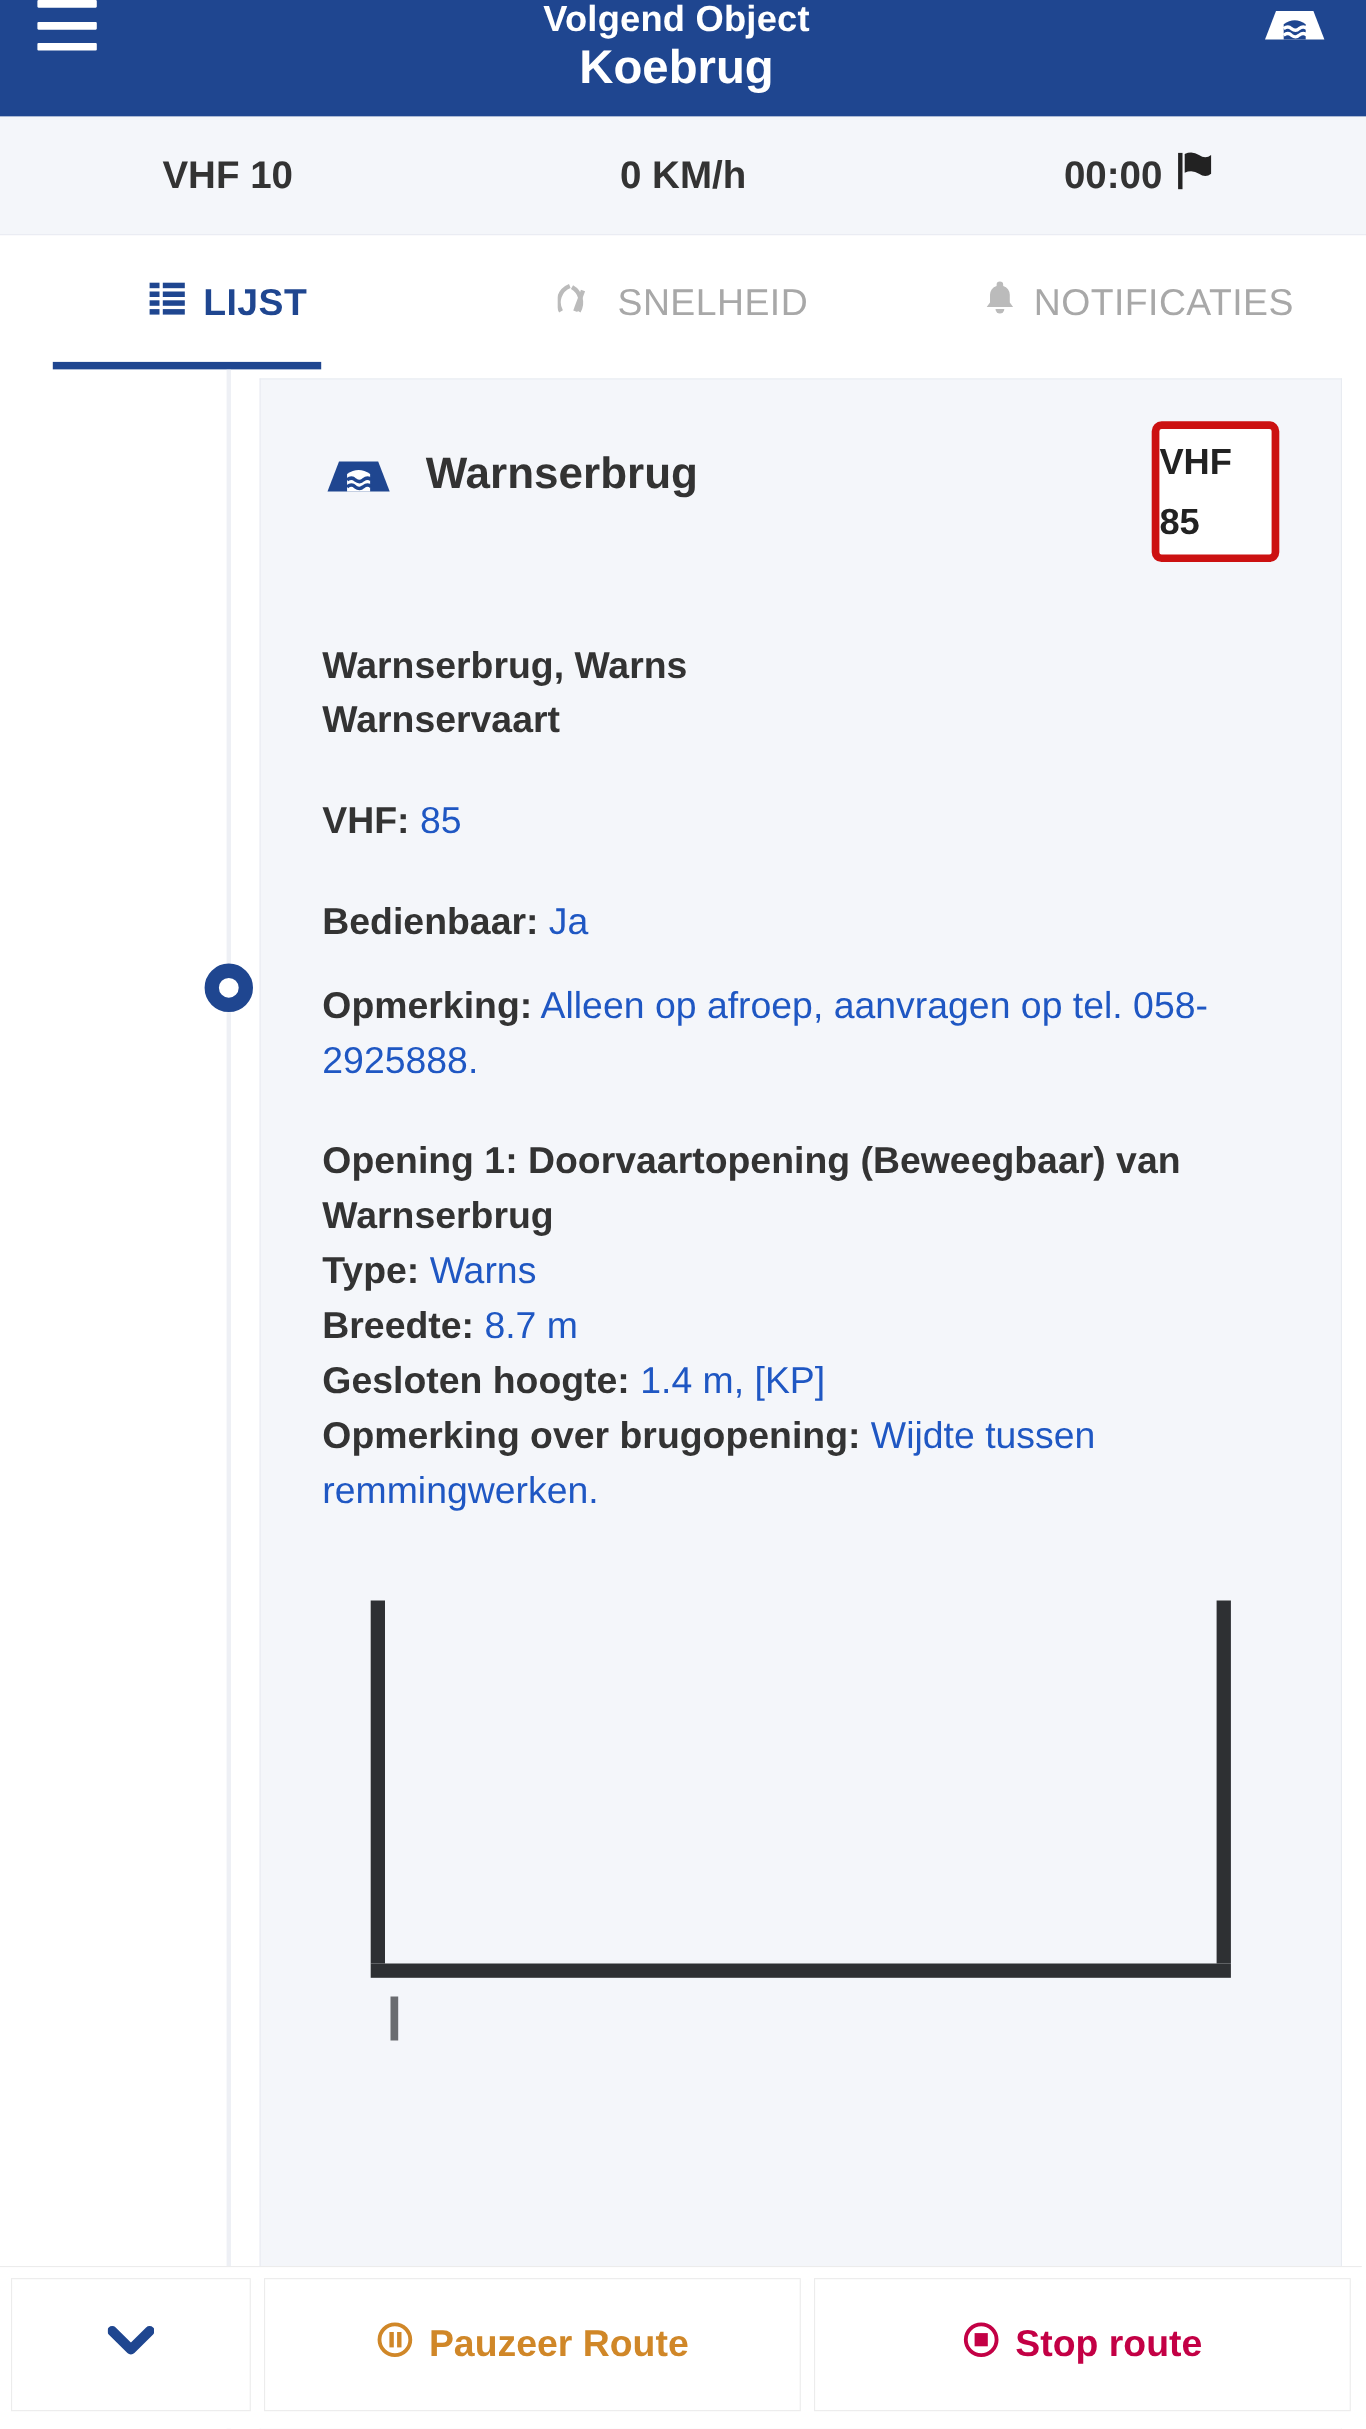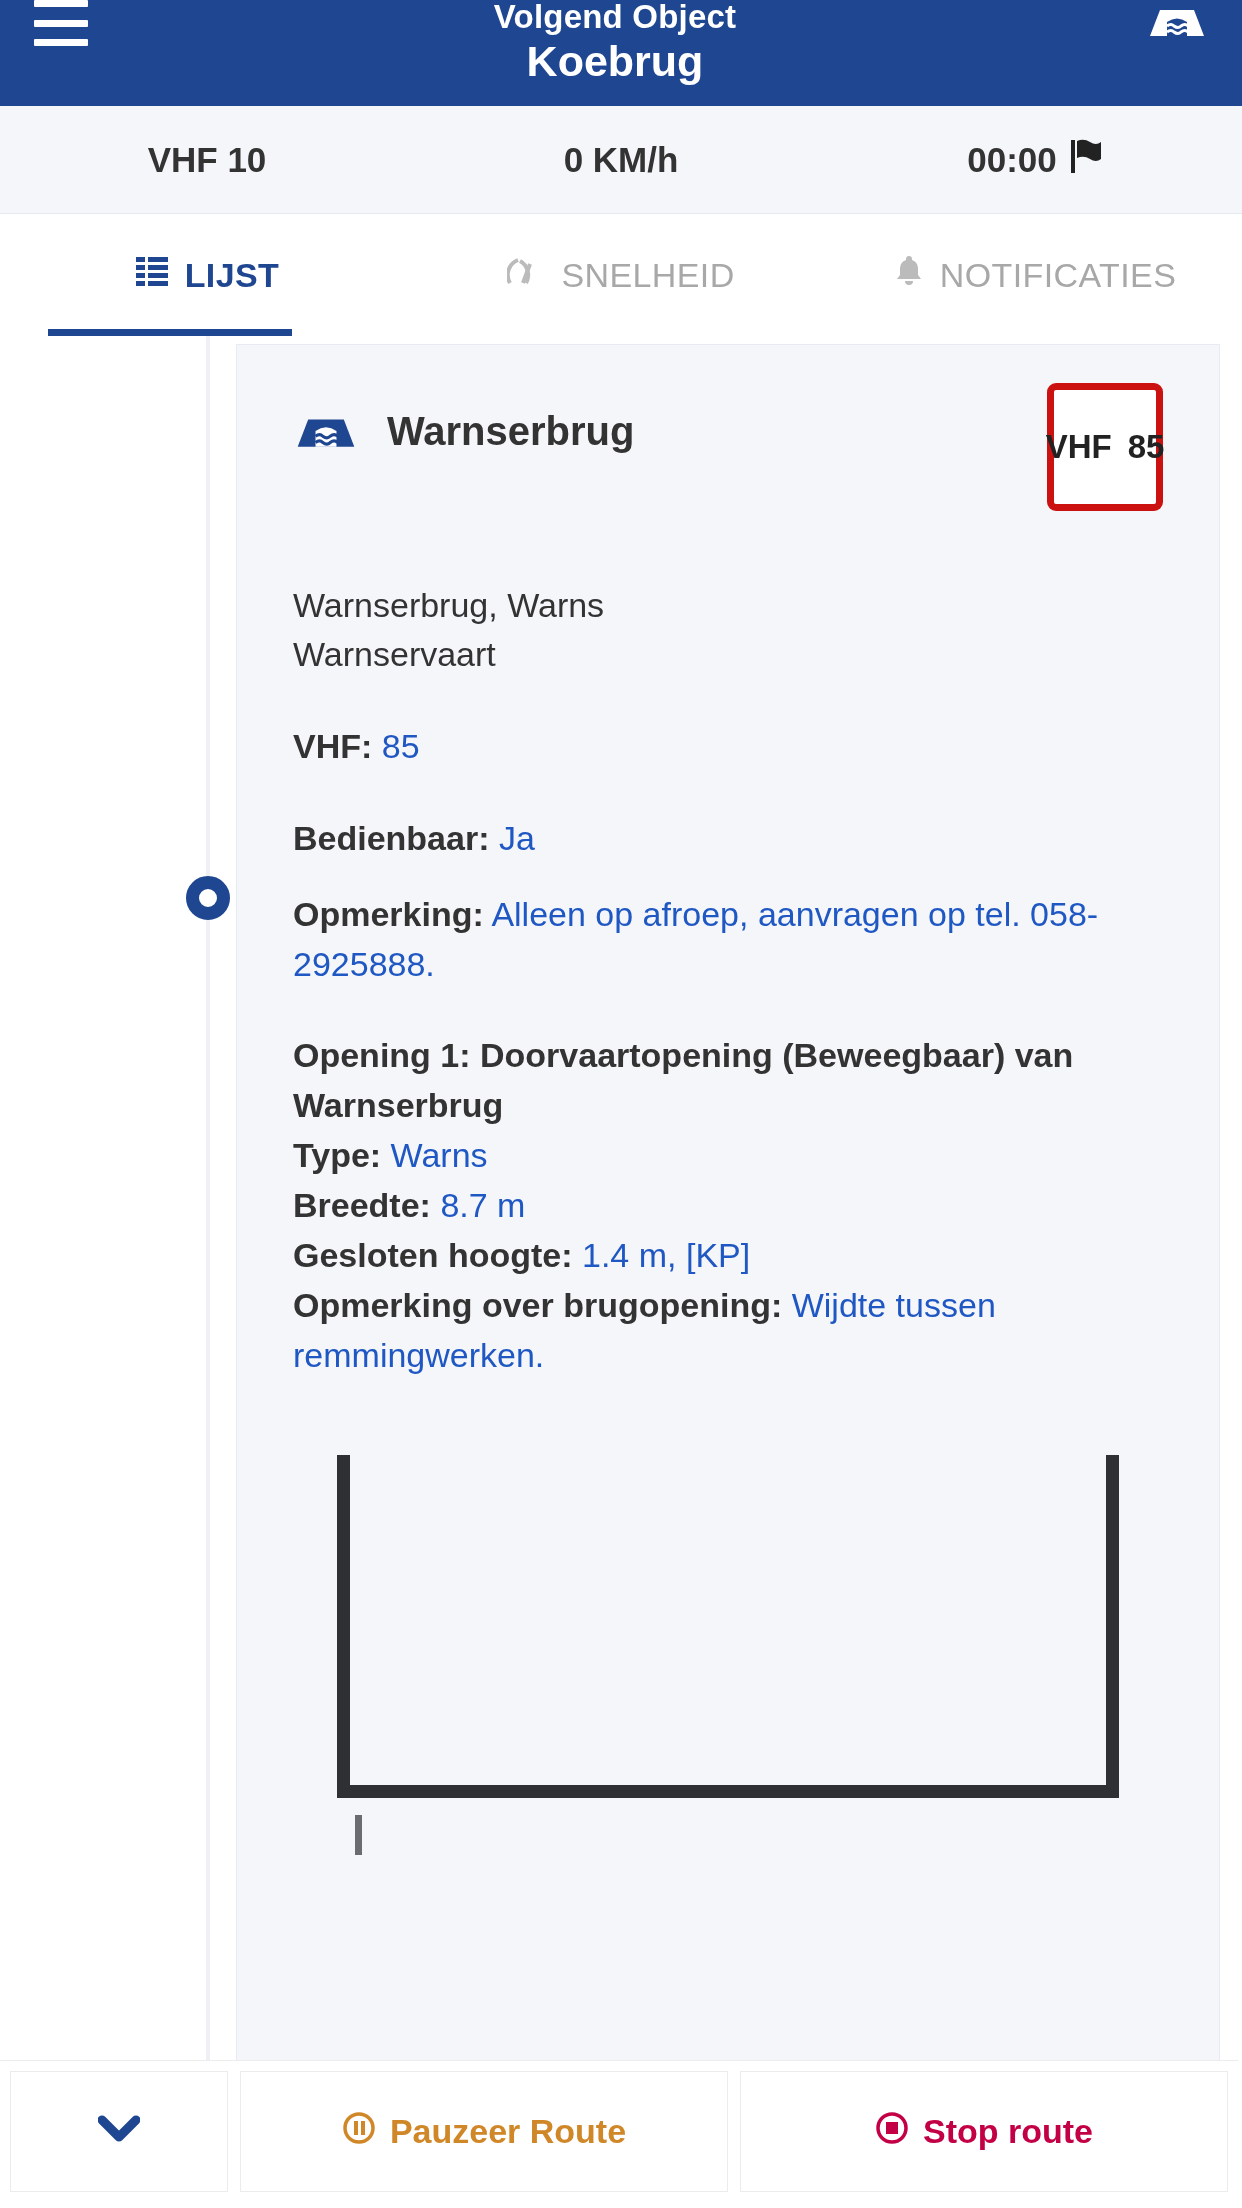--- a/index.html
+++ b/index.html
@@ -49,24 +49,24 @@
   .card {
     position: absolute; left: 236px; right: 22px; top: 8px; bottom: 0;
     background: #f4f6fa; border: 1px solid #e8ebf1; border-bottom: none;
     padding: 38px 56px 18px 56px; overflow: hidden;
   }
   .card-head { display: flex; align-items: flex-start; gap: 28px; min-height: 150px; }
   .card-head .bridge-ico { margin-top: 26px; flex: 0 0 auto; }
   .card-title { font-size: 40px; font-weight: 700; color: #333333; margin-top: 26px; flex: 1 1 auto; }
   .vhf-badge {
     flex: 0 0 auto; width: 116px; min-height: 128px; border: 7px solid #cc1111; background: #ffffff;
-    border-radius: 9px; display: flex; flex-direction: row; align-items: center; justify-content: center;
+    border-radius: 9px; display: flex; flex-direction: column; align-items: flex-start; justify-content: center;
     gap: 16px; font-size: 33px; font-weight: 700; color: #222222; padding: 10px 0;
   }
-  .addr { margin-top: 48px; font-size: 34px; font-weight: 400; color: #333333; line-height: 1.45; }
+  .addr { margin-top: 48px; font-size: 34px; font-weight: 700; color: #333333; line-height: 1.45; }
   .kv { margin-top: 42px; font-size: 34px; line-height: 1.47; color: #1f57c3; }
   .kv .k { color: #333333; font-weight: 700; }
   .kv.tight { margin-top: 26px; }
   .kv.block { margin-top: 42px; }
   .kv.row { margin-top: 0; }
 
   
   .diagram { margin-top: 74px; position: relative; height: 400px; }
   .post { position: absolute; top: 0; width: 13px; height: 330px; background: #2e3033; }
   .post.left { left: 44px; }

